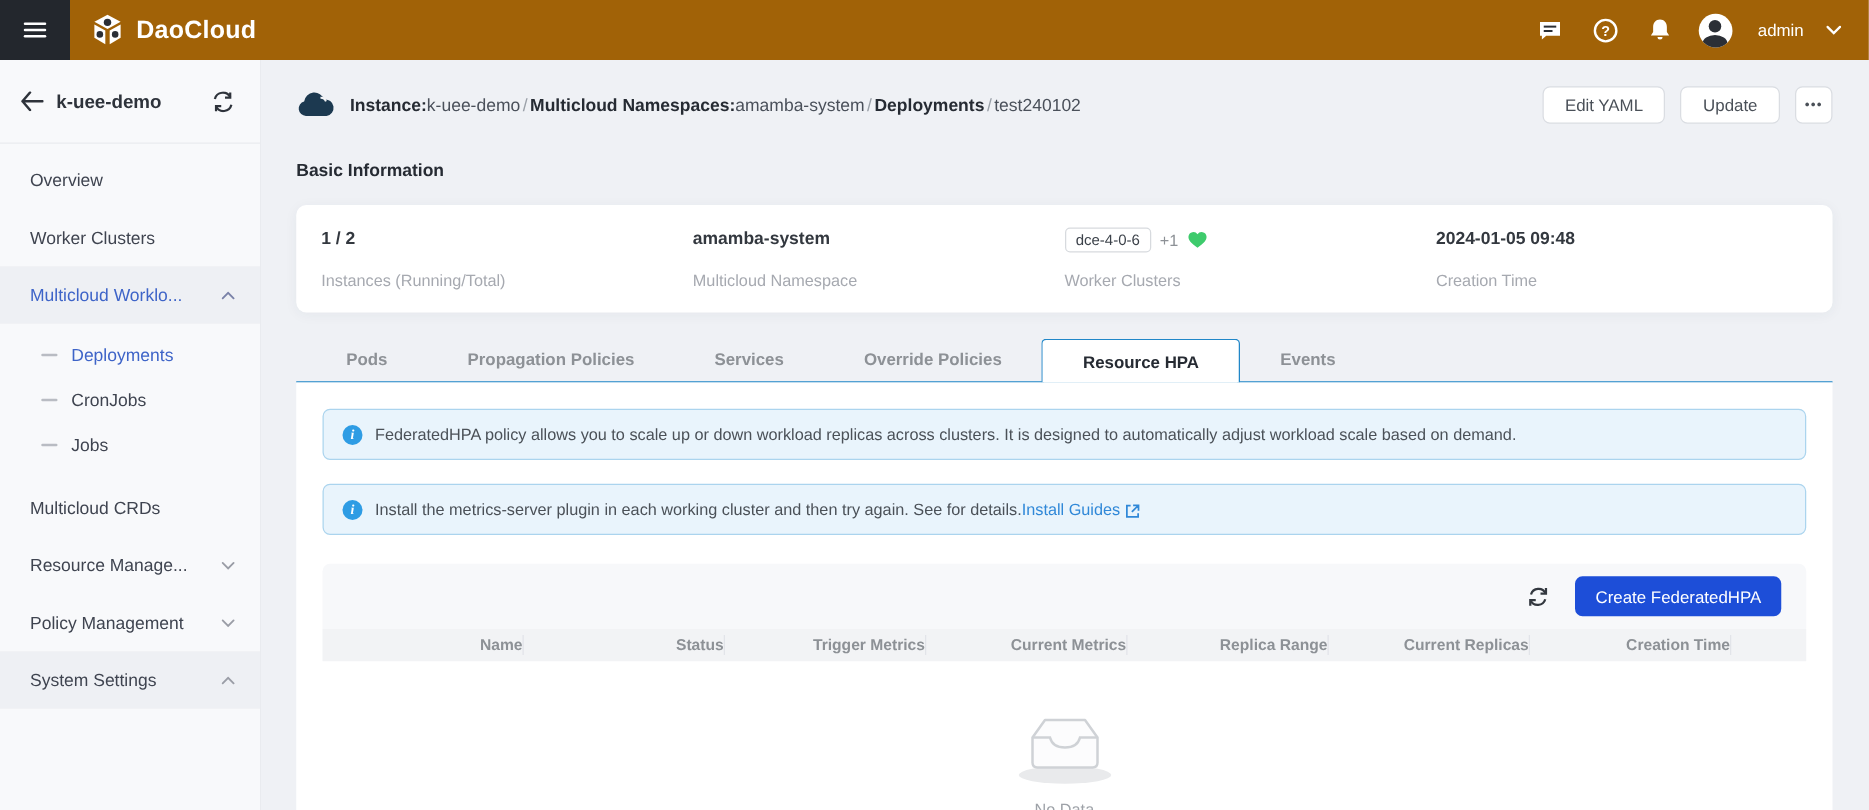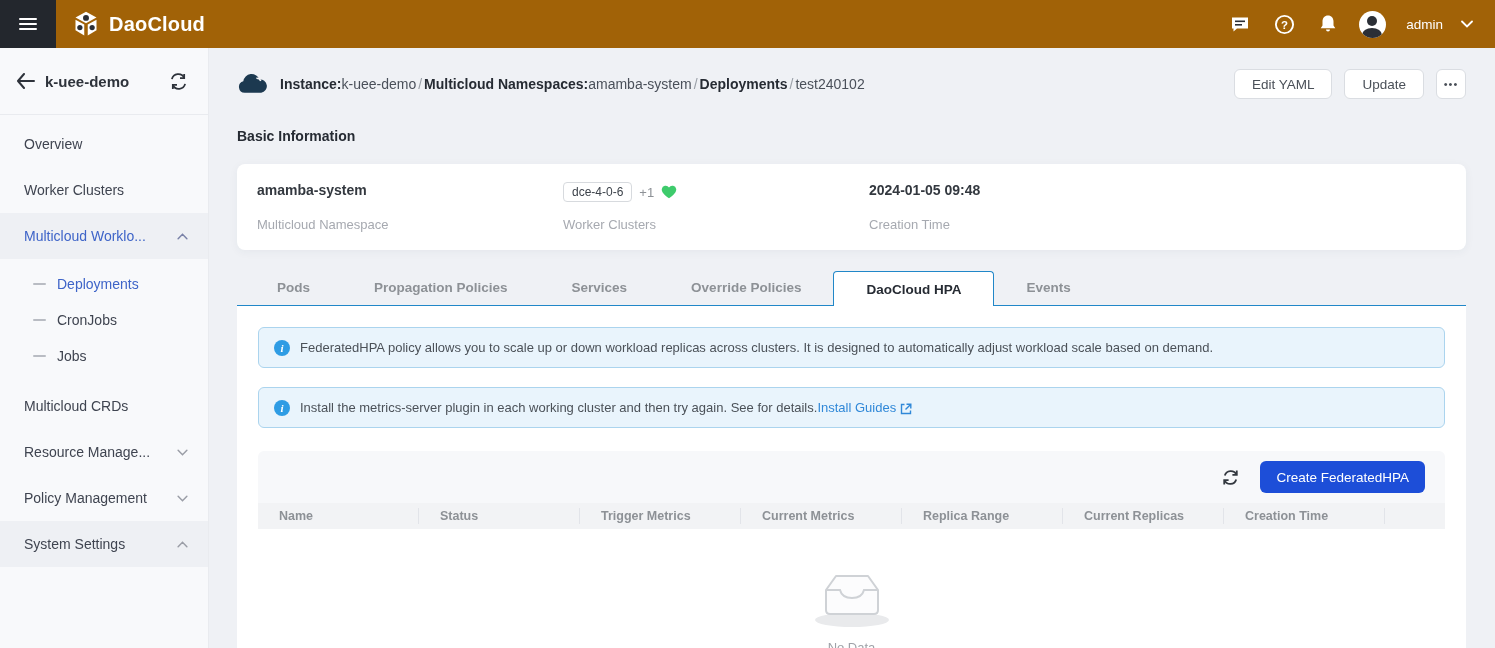--- a/index.html
+++ b/index.html
@@ -83,21 +83,21 @@
     font-size:11px; font-weight:700; display:flex; align-items:center; justify-content:center;
     flex:0 0 16px; font-family:"Liberation Serif", serif; font-style:italic; }
   .banner a { color:#3088d8; text-decoration:none; display:inline-flex; align-items:flex-end; gap:4px; cursor:pointer; }
 
   .toolbar { margin-top:23px; height:52px; background:#f7f8fa; border-radius:6px 6px 0 0;
     display:flex; align-items:center; justify-content:flex-end; gap:20px; padding:0 20px; }
   .btn-primary { height:32px; padding:0 16px; background:#1d4ed8; border:none; border-radius:6px;
     color:#fff; font-size:13.5px; cursor:pointer; font-family:"Liberation Sans", sans-serif; }
   .icon-btn { background:none; border:none; cursor:pointer; display:flex; align-items:center; }
 
-  .thead { display:flex; height:26px; background:#f2f3f5; align-items:center; }
+  .thead { display:flex; height:26px; background:#f2f3f5; align-items:center;text-align:right; }
   .th { flex:1 1 0; font-size:12.5px; font-weight:600; color:#8d9196; padding-left:21px;
     border-right:1px solid #e2e4e9; height:16px; line-height:16px; white-space:nowrap; overflow:hidden; }
   .th:last-child { flex:0 0 60px; border-right:none; }
 
   .empty { display:flex; flex-direction:column; align-items:center; padding-top:35px; }
   .empty-label { font-size:13px; color:#9ea2a8; margin-top:10px; }
 </style>
 </head>
 <body>
 
@@ -239,20 +239,24 @@
       <button class="btn-outline">Edit YAML</button>
       <button class="btn-outline">Update</button>
       <button class="btn-outline btn-more">•••</button>
     </div>
   </div>
 
   <h2 class="section-title">Basic Information</h2>
 
   <div class="info-card">
     <div class="info-field">
+      <div class="info-value">1 / 2</div>
+      <div class="info-label">Instances (Running/Total)</div>
+    </div>
+    <div class="info-field">
       <div class="info-value">amamba-system</div>
       <div class="info-label">Multicloud Namespace</div>
     </div>
     <div class="info-field">
       <div class="info-value">
         <span class="chip">dce-4-0-6</span>
         <span class="plus-n">+1</span>
         <svg width="16" height="14" viewBox="0 0 16 14">
           <path d="M8 13.2 C2.8 9.6 .4 6.8 .8 4 A4 4 0 0 1 8 2.4 A4 4 0 0 1 15.2 4 C15.6 6.8 13.2 9.6 8 13.2 Z" fill="#3ecb6c"></path>
         </svg>
@@ -263,21 +267,21 @@
       <div class="info-value">2024-01-05 09:48</div>
       <div class="info-label">Creation Time</div>
     </div>
   </div>
 
   <div class="tabs">
     <div class="tab">Pods</div>
     <div class="tab">Propagation Policies</div>
     <div class="tab">Services</div>
     <div class="tab">Override Policies</div>
-    <div class="tab active">DaoCloud HPA</div>
+    <div class="tab active">Resource HPA</div>
     <div class="tab">Events</div>
   </div>
 
   <div class="panel">
 
     <div class="banner">
       <span class="info-dot">i</span>
       <span>FederatedHPA policy allows you to scale up or down workload replicas across clusters. It is designed to automatically adjust workload scale based on demand.</span>
     </div>
 

